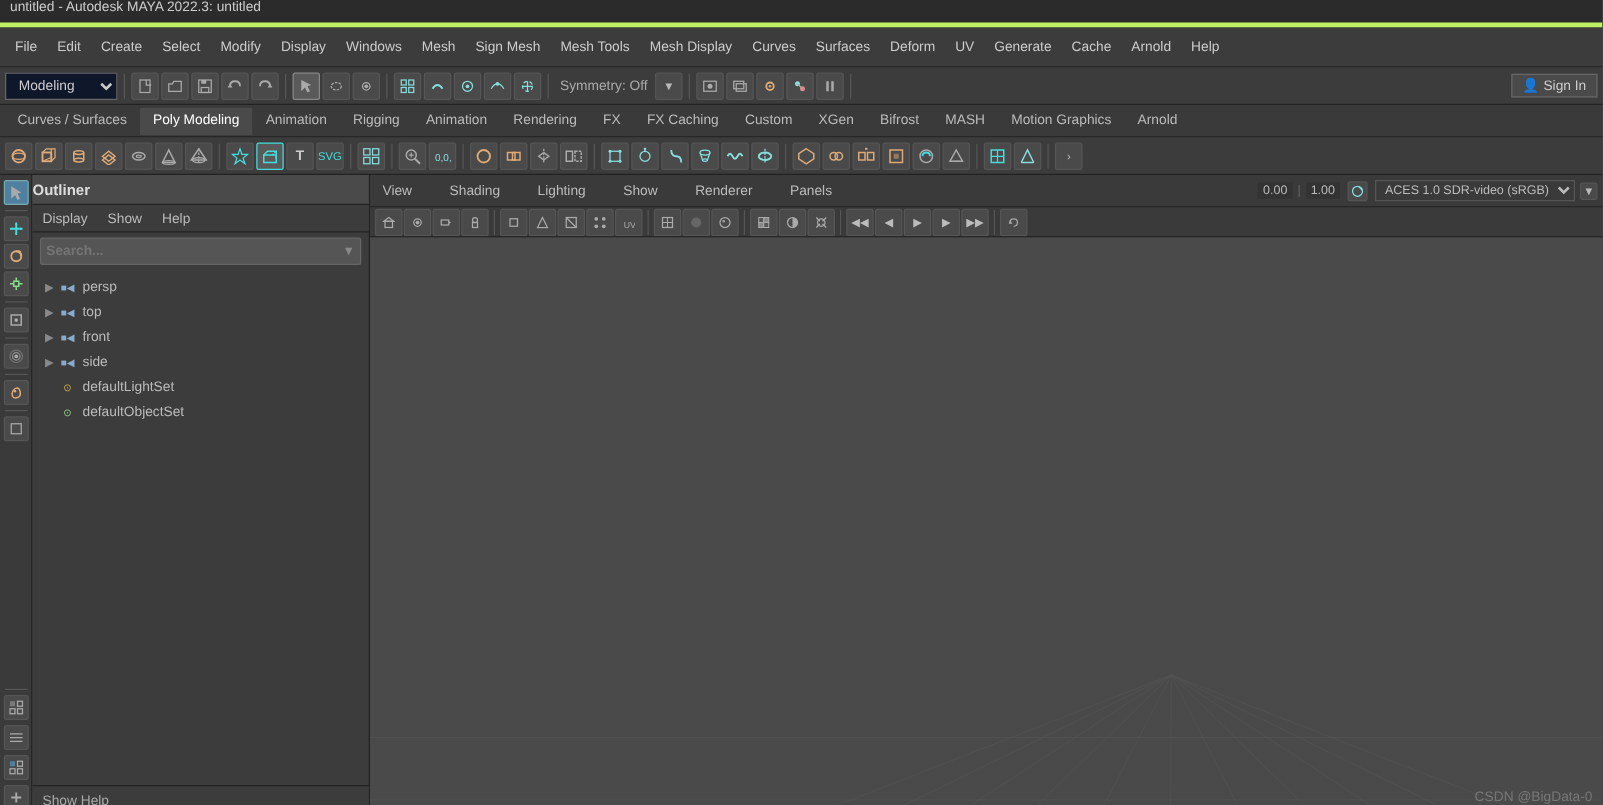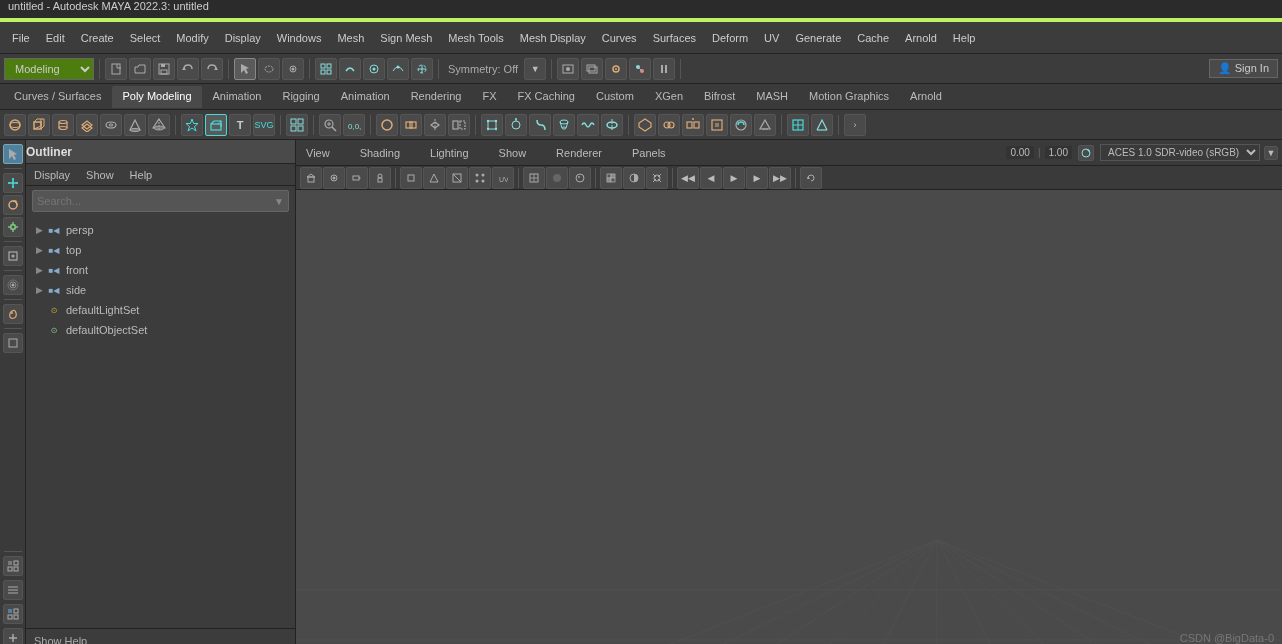--- a/index.html
+++ b/index.html
@@ -59,21 +59,21 @@
       display: flex;
       align-items: center;
       justify-content: center;
       cursor: pointer;
       color: #bbb;
       font-size: 9px;
     }
     .toolbar-btn.active { background: #5a5a5a; border-color: #888; }
 
     .workspace-dropdown {
-      background: #4d7c0f;
+      background: #0f172a;
       border: 1px solid #666;
       padding: 2px 6px;
       color: #ccc;
       font-size: 11px;
       height: 22px;
       min-width: 90px;
       cursor: pointer;
     }
 
     .symmetry-label {
@@ -211,20 +211,21 @@
       margin: 4px 6px;
       padding: 0 4px;
     }
     #outliner-search input {
       background: transparent;
       border: none;
       outline: none;
       color: #ccc;
       font-size: 11px;
       flex: 1;
+      font-weight: bold;
     }
     .search-arrow {
       color: #888;
       font-size: 10px;
       cursor: pointer;
     }
     #outliner-tree {
       flex: 1;
       padding: 4px 0;
       overflow-y: auto;

